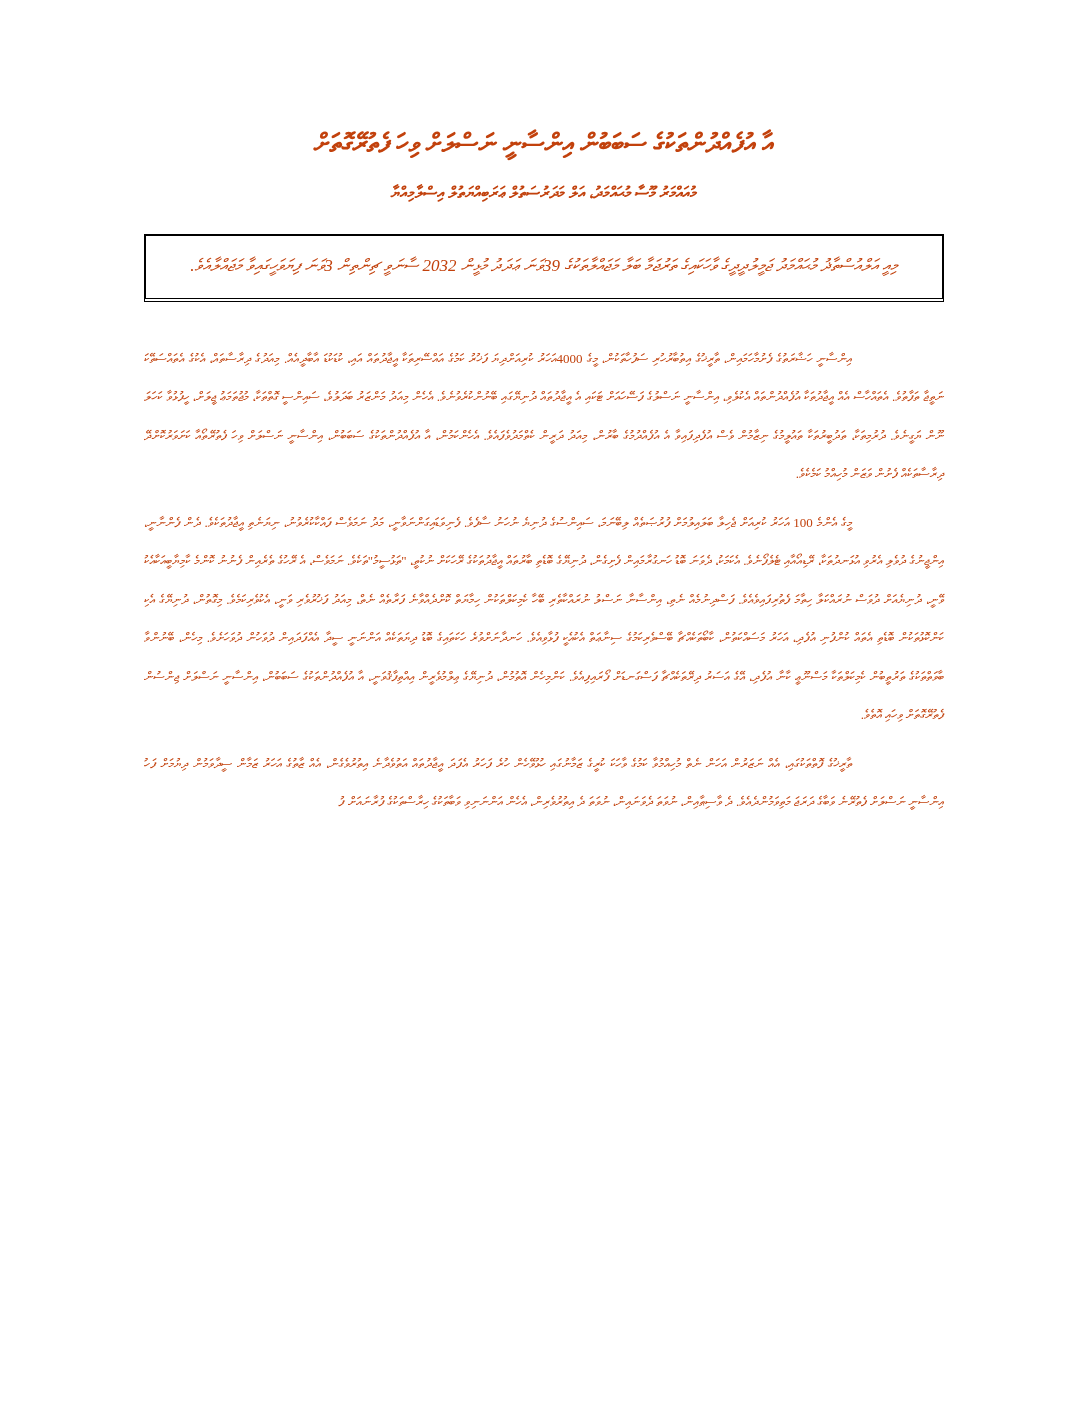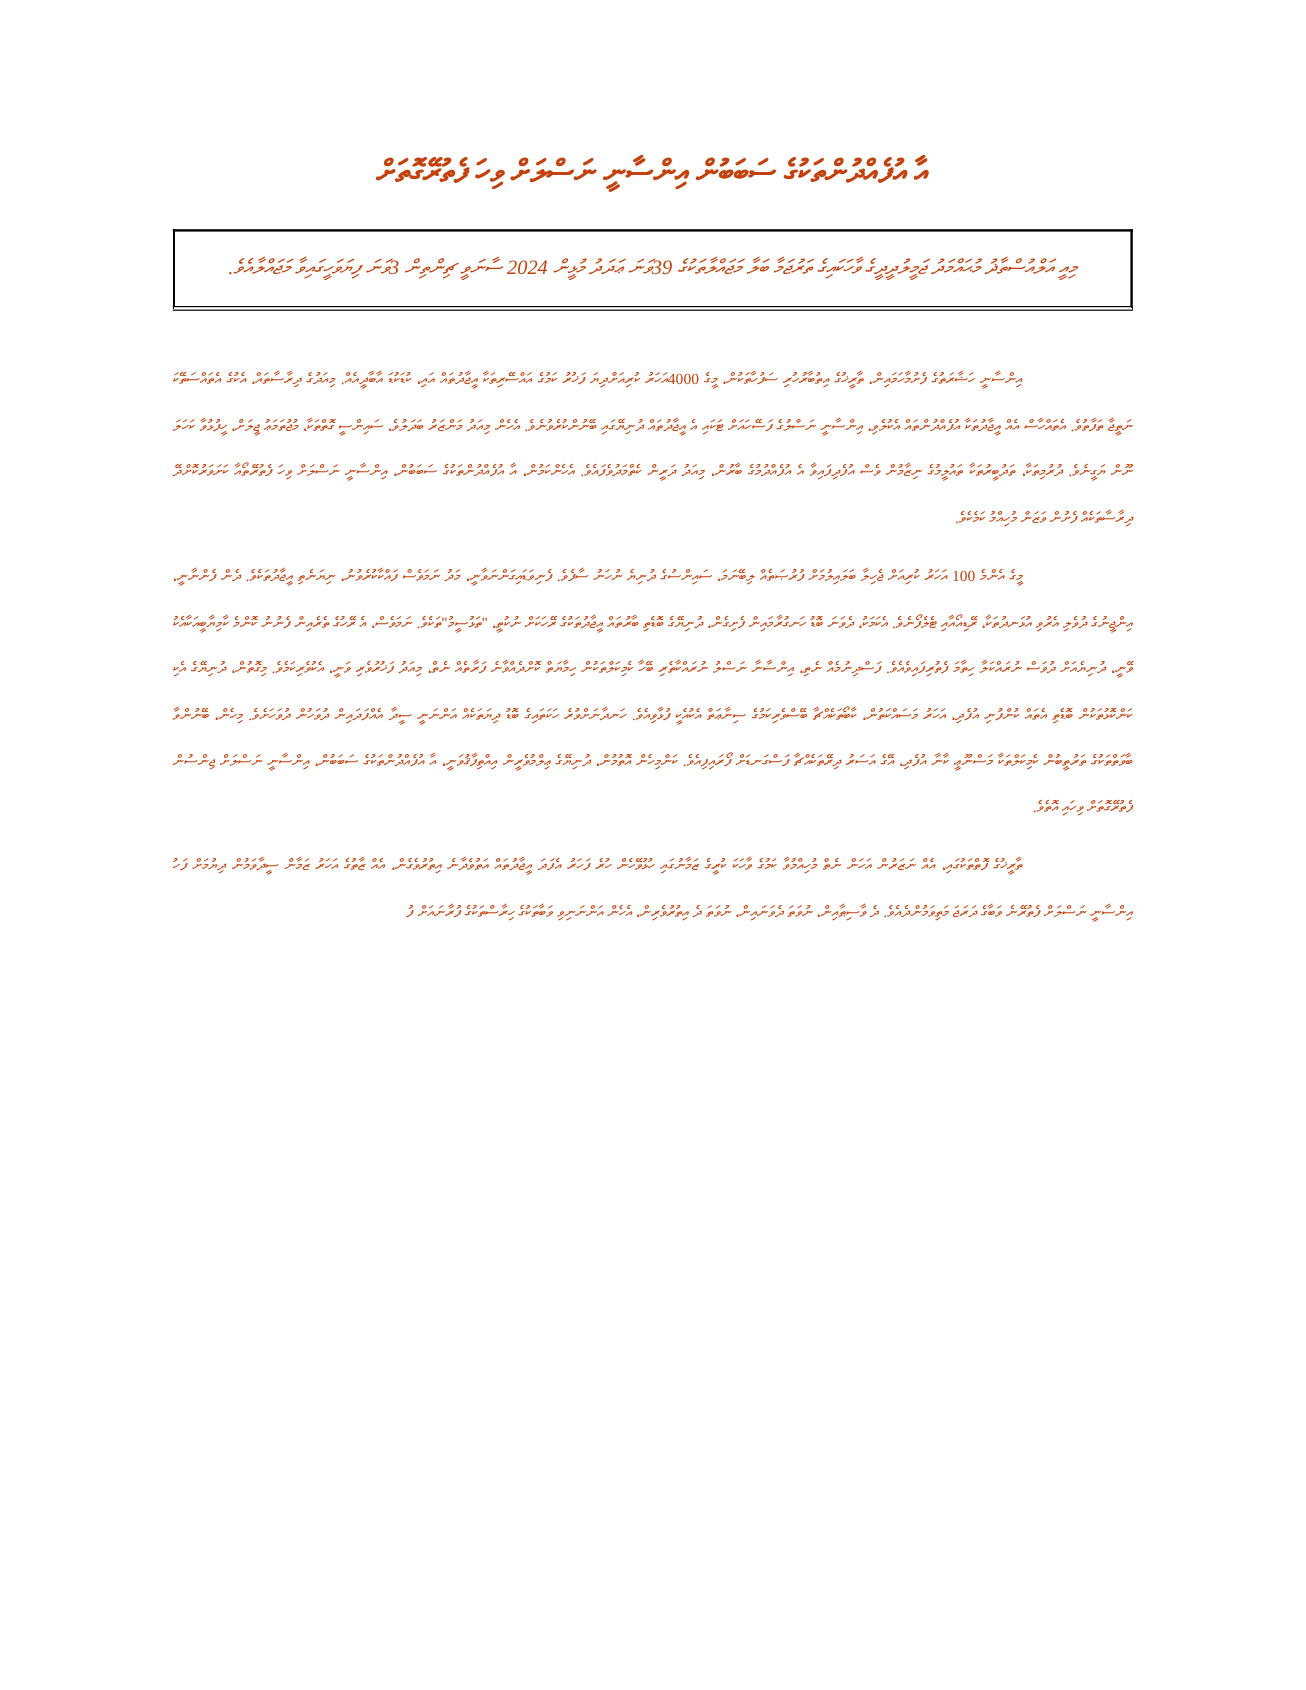--- a/index.html
+++ b/index.html
@@ -60,23 +60,24 @@
   .doc-body p:last-child{margin-bottom:0;}
 </style>
 </head>
 <body>
 
 <div class="page">
   <div class="content">
 
     <h1 class="doc-title" dir="rtl">އާ އުފެއްދުންތަކުގެ ސަބަބުން އިންސާނީ ނަސްލަށް ވިހަ ފެތުރޭގޮތަށް</h1>
 
+    <div class="doc-byline" dir="rtl">މުއައްމަރު މޫސާ މުޙައްމަދު، އަލް މަދަރުސަތުލް ޢަރަބިއްޔަތުލް އިސްލާމިއްޔާ</div>
 
     <div class="abstract-box">
-      <span dir="rtl">މިއީ އަލްއުސްތާޛު މުޙައްމަދު ޖަމީލުދީދީގެ ވާހަކައިގެ ތަރުޖަމާ ބަލާ މަޖައްލާތަކުގެ 39ވަނަ ޢަދަދު މުޅީން 2024 ސާނަވީ ޗިންތިން 3ވަނަ ފިޔަވަހީގައިވާ މަޖައްލާއެވެ.</span>
+      <span dir="rtl">މިއީ އަލްއުސްތާޛު މުޙައްމަދު ޖަމީލުދީދީގެ ވާހަކައިގެ ތަރުޖަމާ ބަލާ މަޖައްލާތަކުގެ 39ވަނަ ޢަދަދު މުޅީން 2032 ސާނަވީ ޗިންތިން 3ވަނަ ފިޔަވަހީގައިވާ މަޖައްލާއެވެ.</span>
     </div>
 
     <div class="doc-body">
       <p dir="rtl">އިންސާނީ ހަޟާރަތުގެ ފެށުމާހަމައިން، ތާރީޚުގެ އިތުބާރުހުރި ސަފުހާތަކުން، މީގެ 4000އަހަރު ކުރިއަށްދިޔަ ފަޚުރު ކަމުގެ އައްސޭރިތަކާ އީޖާދުތައް އައި، ކުޑަކުޑަ އާބާދީއެއް. މިއަދުގެ ދިރާސާތައް، އެކުގެ އެތައްސަތޭކަ ނަތީޖާ ތަފާތުވެ. އެތައްހާސް އެއް އީޖާދުތަކާ އުފެއްދުންތައް އެކުލެވި، އިންސާނީ ނަސްލުގެ ފަސޭހައަށް ޓަކައި އެ އީޖާދުތައް ދުނިޔޭގައި ބޭނުންކުރެވުނެވެ. އެހެން މިއަދު މަންޒަރު ބަދަލުވެ، ސައިންސީ ގޮތްތަކާ، މުޖުތަމަޢު ޖީލަށް، ހީފުޅުވާ ކަހަލަ ނޫން ޔަގީނެވެ. ދުރުމިތަކާ، ތަދުބީރުތަކާ ތައުލީމުގެ ނިޒާމުން ވެސް އުފެދިފައިވާ އެ އުފެއްދުމުގެ ބާރުން، މިއަދު ދަރީން ކެތްމަދުވެފައެވެ. އެހެންކަމުން، އާ އުފެއްދުންތަކުގެ ސަބަބުން، އިންސާނީ ނަސްލަށް ވިހަ ފެތުރޭތޯއާ ކަށަވަރުކޮށްދޭ ދިރާސާތަކެއް ފެށުން ވަޒަން މުހިއްމު ކަމެކެވެ.</p>
       <p dir="rtl">މީގެ އެންމެ 100 އަހަރު ކުރިއަށް ޖެހިލާ ބަލައިލުމަށް ފުރުޞަތެއް ލިބޭނަމަ، ސައިންސުގެ ދުނިޔެ ނުހަނު ސާފެވެ. ފެނިވަޑައިގަންނަވާނީ، މަދު ނަމަވެސް ފައްކާކުރެވުނު، ނިޔަނެތި އީޖާދުތަކެވެ. ދެން ފެންނާނީ، އިންޖީނުގެ ދުވެލި އެރުވި އުޅަނދުތަކާ، ރޭޑިއޯއާއި ޓެލެފޯނެވެ. އެކަމަކު، ދެވަނަ ބޮޑު ހަނގުރާމައިން ފެށިގެން، ދުނިޔޭގެ ބޮޑެތި ބާރުތައް އީޖާދުތަކުގެ ރޭހަކަށް ނުކުތީ، "ތަޅުސީމު"ތަކެވެ. ނަމަވެސް، އެ ރޭހުގެ ތެރެއިން ފެނުނު ކޮންމެ ކާމިޔާބީއަކާއެކު ވޭނީ، ދުނިޔެއަށް ދުވަސް ނުރައްކަލާ ހިތާމަ ފެތުރިފައިވެއެވެ. ފަސްދިނުމެއް ނެތި، އިންސާނާ ނަސްލު ނުރައްކާތެރި ބޭހާ ކެމިކަލްތަކުން ހިމާޔަތް ކޮށްދެއްވާނެ ފަރާތެއް ނެތް، މިއަދު ފަޚުރުވެރި ވަނީ، އެކުވެރިކަމެވެ. މިގޮތުން، ދުނިޔޭގެ އެކި ކަންކޮޅުތަކުން ބޮޑެތި އެތައް ކުންފުނި އުފެދި، އަހަރު މަސައްކަތުން، ކާބޯތަކެއްޗާ ބޭސްވެރިކަމުގެ ސިނާޢަތް އެކުއެކީ ފުޅާވިއެވެ. ހަނދާނަށްވުރެ ހަކަތައިގެ ބޮޑު ދިޔަތަކެއް އަންނަނީ ސީދާ އެއްފަދައިން ދުވަހުން ދުވަހަށެވެ. މިހެން، ބޭނުންވާ ބާވަތްތަކުގެ ތަރުތީބުން ކެމިކަލްތަކާ މަސްނޫޢީ ކާނާ އުފެދި، އޭގެ އަސަރު ދިރޭތަކެއްޗާ ފަސްގަނޑަށް ފޯރައިފިއެވެ. ކަންމިހެން އޮތުމުން، ދުނިޔޭގެ ޢިލްމުވެރީން އިއްތިފާޤުވަނީ، އާ އުފެއްދުންތަކުގެ ސަބަބުން، އިންސާނީ ނަސްލަށް ޖިންސުން ފެތުރޭގޮތަށް ވިހައި އޮތެވެ.</p>
       <p dir="rtl">ތާރީޚުގެ ފޮތްތަކުގައި، އެއް ނަޒަރުން އަހަން ނެތް މުހިއްމުވާ ކަމުގެ ވާހަކަ ކުރީގެ ޒަމާނުގައި ހުޅުވޭހެން ހުރެ ފަހަރު އެފަދަ އީޖާދުތައް އަތުވެދާނެ އިތުރުވެގެން، އެއް ޒާތުގެ އަހަރު ޒަމާން ސީދާވަމުން ދިޔުމަށް ފަހު އިންސާނީ ނަސްލަށް ފެތުރޭނެ ވަބާގެ ދަރަޖަ މަތިވަމުންދެއެވެ. ދެ ވާސިޠާއިން، ނުވަތަ ދެވަނައިން، ނުވަތަ ދެ އިތުރުވެރިން، އެހެން އަންނަނިވި ވަބާތަކުގެ ހިރާސްތަކުގެ ފުރާނައަށް ފު</p>
     </div>
 
   </div>
 </div>

